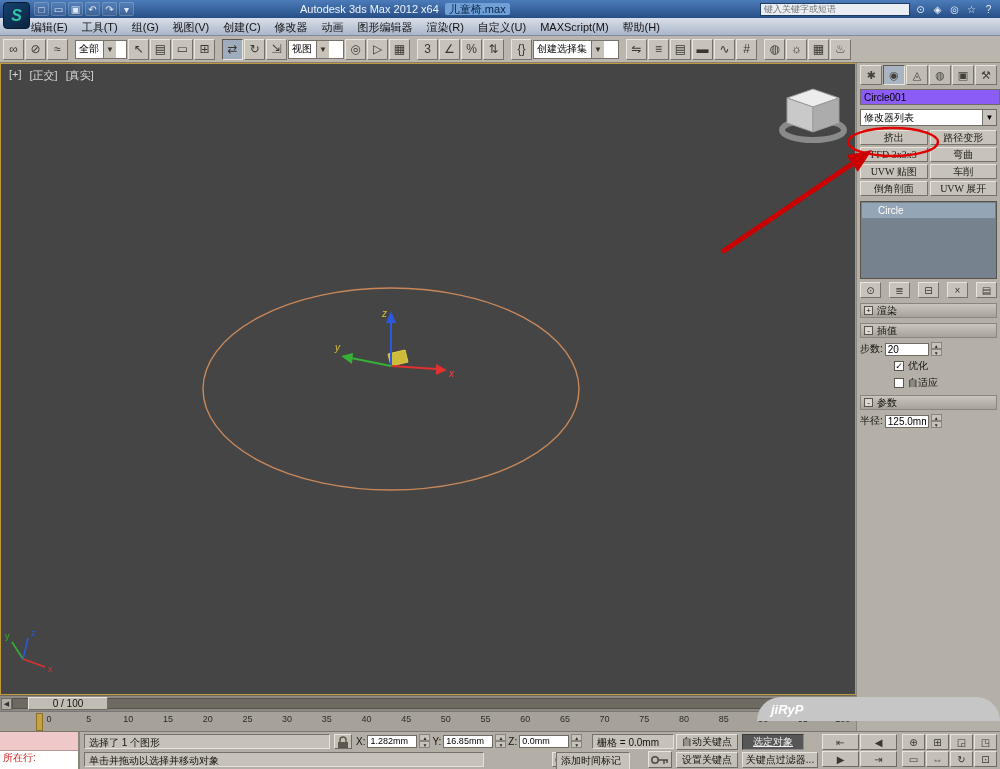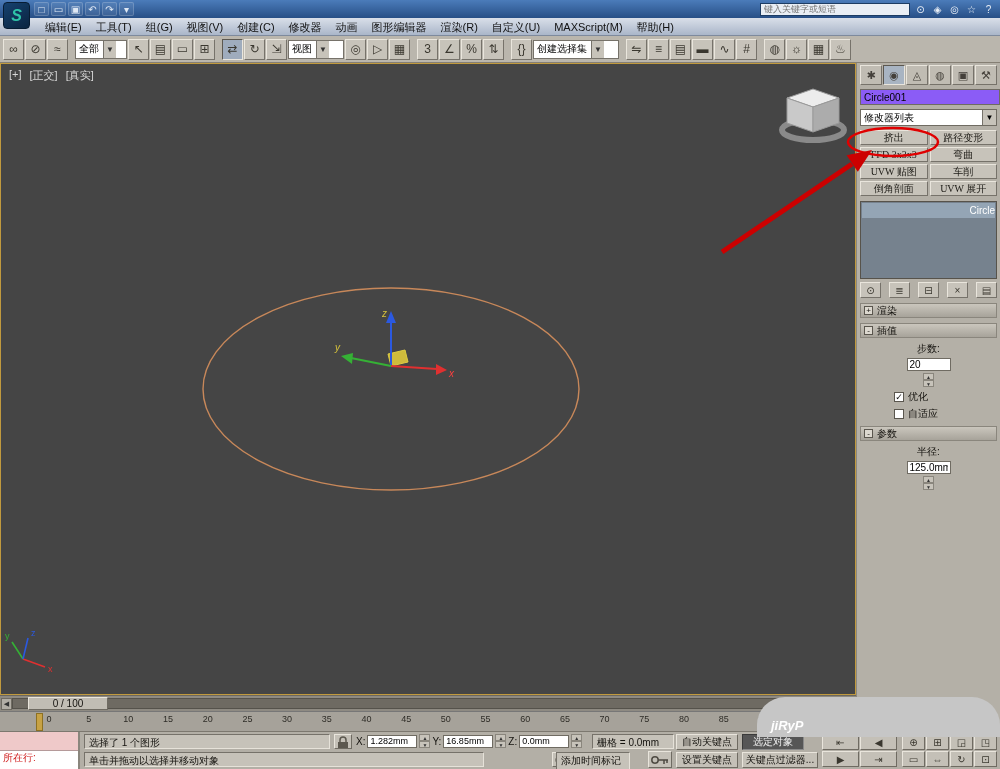--- a/index.html
+++ b/index.html
@@ -19,21 +19,21 @@
     background:rgba(255,255,255,.08); border:1px solid rgba(255,255,255,.18); border-radius:2px; }
   .title-text { position:absolute; left:300px; top:2px; font-size:11px; color:#eef3fa; white-space:nowrap; }
   .file-name { background:#6fa0d8; color:#0b2342; padding:0 4px; margin-left:6px; border-radius:2px; }
   .infocenter { position:absolute; right:4px; top:2px; display:flex; gap:3px; align-items:center; }
   .search-box { width:150px; height:13px; font-size:9px; border:1px solid #1d3c63; padding:0 3px; color:#555; background:#e9eef5; }
   .iicon { width:15px; height:14px; color:#e8eef6; font-size:10px; display:flex; align-items:center; justify-content:center; }
 
   
   .menubar { position:absolute; left:0; top:18px; width:1000px; height:18px;
     background:linear-gradient(#d9dfe9,#aab6c9); border-bottom:1px solid #7e8a9d;
-    display:flex; align-items:center; padding-left:38px; }
+    display:flex; align-items:center; padding-left:24px; }
   .menu-item { padding:0 7px; height:18px; line-height:18px; color:#111; font-size:11px; white-space:nowrap; }
 
   
   .toolbar { position:absolute; left:0; top:36px; width:1000px; height:27px;
     background:#bab6ad; border-bottom:1px solid #857f74; display:flex; align-items:center; padding:0 3px; gap:1px; }
   .tseg { display:flex; gap:1px; }
   .tsep { width:5px; height:20px; }
   .ticon { width:21px; height:21px; background:#c7c3ba; border:1px solid; border-color:#eae6dd #76726a #76726a #eae6dd;
     color:#3a372f; font-size:12px; display:flex; align-items:center; justify-content:center; }
   .ticon.active { background:#9facbd; border-color:#5c5850 #eae6dd #eae6dd #5c5850; }
@@ -55,29 +55,29 @@
   .tab.active { background:#a8b4c2; border-color:#5c5850 #e9e5dc #e9e5dc #5c5850; }
   .name-row { display:flex; gap:3px; margin-bottom:4px; align-items:center; }
   .obj-name { flex:1; height:16px; font-size:10px; border:1px solid #6f6b62; padding:0 3px; background:#8b5cf6; font-family:inherit; }
   .mod-list { display:flex; height:17px; background:#fff; border:1px solid #6f6b62; align-items:center;
     justify-content:space-between; padding-left:3px; margin:4px 0; font-size:10px; }
   .mod-list .caret { width:14px; height:15px; background:#c7c3ba; border-left:1px solid #76726a; display:flex; align-items:center; justify-content:center; font-size:8px; }
   .pgrid { display:grid; grid-template-columns:1fr 1fr; gap:2px; }
   .pbtn { height:15px; font-size:10px; background:#c7c3ba; border:1px solid; border-color:#e9e5dc #76726a #76726a #e9e5dc;
     font-family:Liberation Serif, serif; color:#1d1b16; white-space:nowrap; overflow:hidden; }
   .stack { height:78px; background:#76828e; border:1px solid #57534b; margin-top:5px; padding:1px; }
-  .stack-item { height:15px; line-height:15px; color:#e9eef3; font-size:10px; padding-left:16px;text-align:right; }
+  .stack-item { height:15px; line-height:15px; color:#e9eef3; font-size:10px; padding-left:16px; }
   .stack-item.selected { background:#94a5b5; color:#fff; }
   .stack-tools { display:flex; justify-content:space-between; margin-top:3px; }
   .sicon { width:21px; height:16px; background:#c7c3ba; border:1px solid; border-color:#e9e5dc #76726a #76726a #e9e5dc;
     font-size:10px; color:#3a372f; display:flex; align-items:center; justify-content:center; }
   .roll { height:15px; margin-top:5px; background:linear-gradient(#cac6bd,#a7a39a); border:1px solid #8a867d;
     display:flex; align-items:center; gap:4px; padding:0 3px; font-size:10px; color:#14120e; }
   .roll .sign { width:9px; height:9px; border:1px solid #5a564e; background:#dcd8cf; font-size:8px; line-height:7px; text-align:center; }
-  .prow { display:flex; align-items:center; gap:2px; font-size:10px; margin-top:4px; justify-content:flex-start; color:#14120e;flex-direction:column; }
+  .prow { display:flex; align-items:center; gap:2px; font-size:10px; margin-top:4px; justify-content:flex-start; color:#14120e; }
   .crow { display:flex; align-items:center; gap:4px; font-size:10px; margin-top:3px; margin-left:34px; color:#14120e; }
   .num { width:44px; height:13px; font-size:10px; border:1px solid #6f6b62; background:#fff; padding:0 2px; font-family:inherit; }
   .spin { display:flex; flex-direction:column; }
   .spin span { width:11px; height:7px; font-size:5px; line-height:6px; text-align:center; background:#c7c3ba; border:1px solid #8a867d; color:#333; }
   .cb { width:10px; height:10px; border:1px solid #5a564e; background:#fff; font-size:9px; line-height:9px; text-align:center; color:#111; }
 
   
   .tslider { position:absolute; left:0; top:695px; width:856px; height:16px; background:#8e8a82; border-top:1px solid #6b675f;padding-left:46px; }
   .tslider .track { position:absolute; left:12px; right:12px; top:2px; bottom:2px; background:#6e6a62; border:1px solid #55524b; }
   .thandle { position:absolute; left:28px; top:1px; width:80px; height:13px; background:#c1bdb4;
@@ -100,40 +100,43 @@
     font-size:10px; color:#14120e; display:flex; align-items:center; justify-content:center; white-space:nowrap; }
   .sbtn.dark { background:#565656; color:#f2f2f2; border-color:#3a3a3a #8a8a8a #8a8a8a #3a3a3a; }
   .coords { position:absolute; left:356px; top:2px; display:flex; align-items:center; gap:2px; font-size:10px; color:#14120e; }
   .coords input { width:50px; height:13px; font-size:9px; border:1px solid #6f6b62; background:#fff; padding:0 2px; font-family:inherit; }
   .navgrid { position:absolute; left:902px; top:2px; display:grid; grid-template-columns:repeat(4,23px); grid-auto-rows:16px; gap:1px; }
   .navgrid .sq, .transport .sq { background:#c4c0b7; border:1px solid; border-color:#e9e5dc #6f6b62 #6f6b62 #e9e5dc;
     font-size:10px; color:#3a372f; display:flex; align-items:center; justify-content:center; }
   .transport { position:absolute; left:822px; top:2px; display:grid; grid-template-columns:repeat(2,37px); grid-auto-rows:16px; gap:1px; }
 
   
-  .watermark { position:absolute; left:757px; top:697px; width:243px; height:40px; background:#c6c6c6;
+  .watermark { position:absolute; left:757px; top:697px; width:243px; height:24px; background:#c6c6c6;
     border-radius:28px 28px 0 0; z-index:40; }
   .watermark span { position:absolute; left:14px; bottom:4px; color:#fff; font-weight:bold; font-style:italic; font-size:13px; }
   .annotation { position:absolute; left:0; top:0; z-index:60; pointer-events:none; }
 </style>
 </head>
 <body>
 
 <div class="app">
 
   <div class="titlebar">
     <div class="qicons">
 
     <span class="qicon">□</span>
         <span class="qicon">▭</span>
         <span class="qicon">▣</span>
         <span class="qicon">↶</span>
         <span class="qicon">↷</span>
         <span class="qicon">▾</span>
       </div>
+    <div class="title-text">
+      <span>Autodesk 3ds Max  2012 x64</span><span class="file-name">儿童椅.max</span>
+    </div>
     <div class="infocenter">
       <input class="search-box" placeholder="键入关键字或短语" style="">
       <div style="display:flex;gap:2px;">
 
       <span class="iicon">⊙</span>
           <span class="iicon">◈</span>
           <span class="iicon">◎</span>
           <span class="iicon">☆</span>
           <span class="iicon">?</span>
         </div>
@@ -441,21 +444,21 @@
       <svg width="20" height="14">
         <circle cx="5" cy="7" r="3.2" fill="none" stroke="#4e4a42" stroke-width="1.5"></circle>
         <line x1="8" y1="7" x2="18" y2="7" stroke="#4e4a42" stroke-width="1.5"></line>
         <line x1="14" y1="7" x2="14" y2="11" stroke="#4e4a42" stroke-width="1.5"></line>
         <line x1="17" y1="7" x2="17" y2="10" stroke="#4e4a42" stroke-width="1.5"></line>
       </svg>
     </div>
 
     <div class="sbtn" style="left:676px; top:2px; width:62px; height:16px;">自动关键点</div>
     <div class="sbtn" style="left:676px; top:20px; width:62px; height:16px;">设置关键点</div>
-    <div class="sbtn dark" style="left:742px; top:2px; width:62px; height:16px;">选定对象</div>
+    <div class="sbtn dark" style="left:742px; top:2px; width:62px; height:16px;text-decoration:underline;">选定对象</div>
     <div class="sbtn" style="left:742px; top:20px; width:76px; height:16px;">关键点过滤器...</div>
 
     <div class="transport">
 
     <span class="sq">⇤</span>
         <span class="sq">◀</span>
         <span class="sq">▶</span>
         <span class="sq">⇥</span>
       </div>
 

